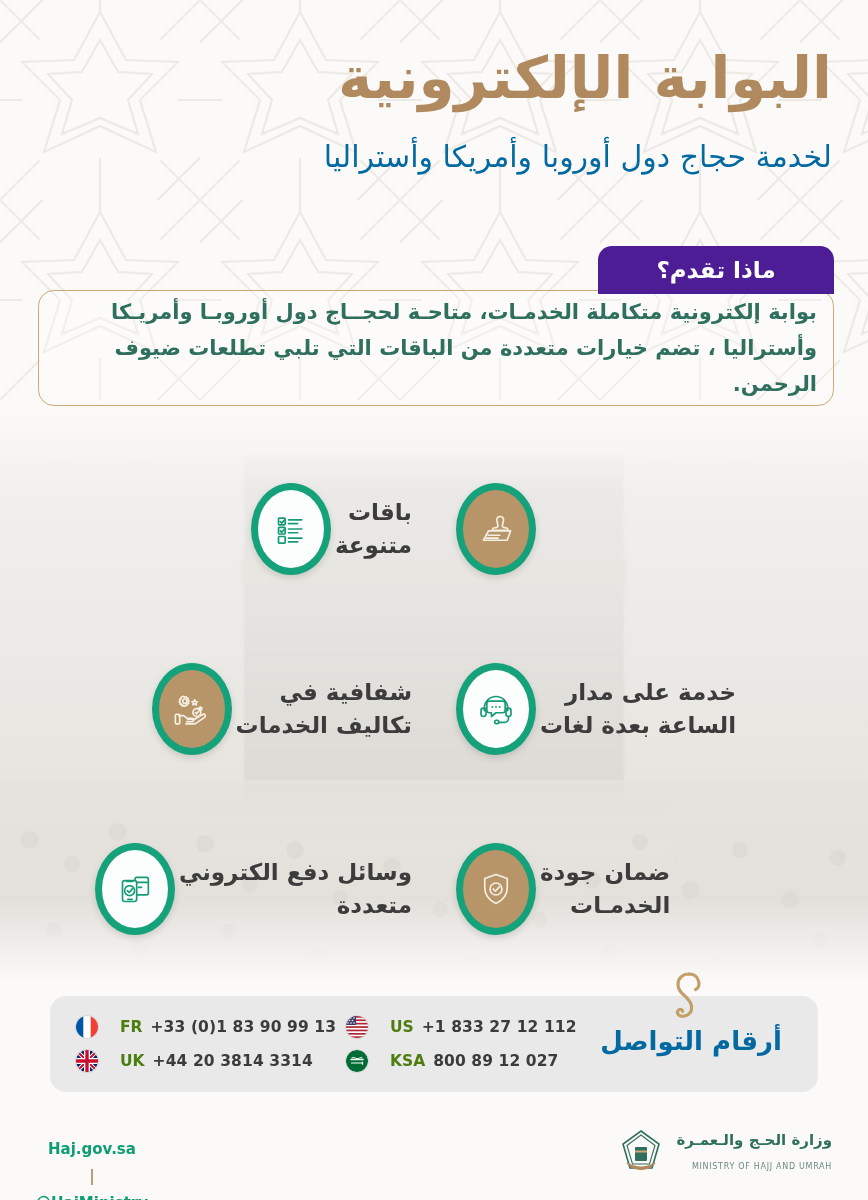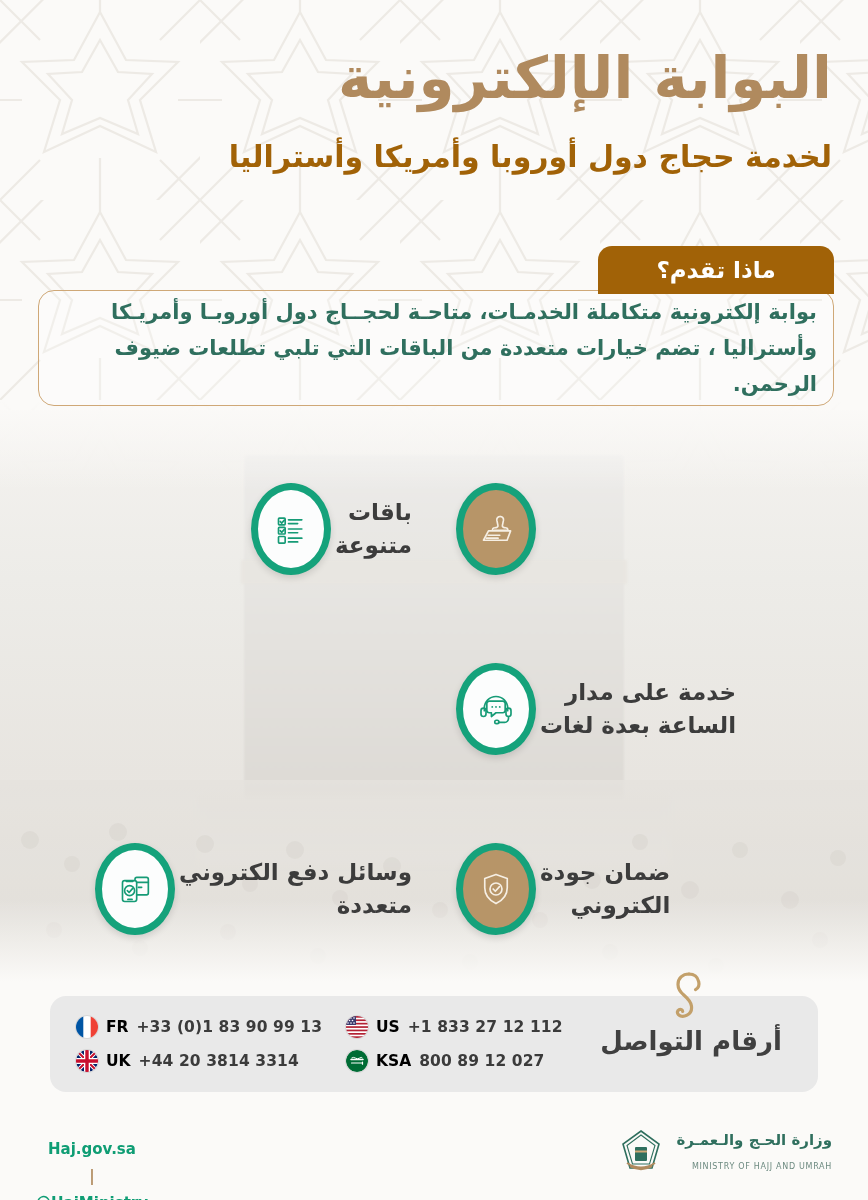--- a/index.html
+++ b/index.html
@@ -71,30 +71,30 @@
     padding-right:36px;
     text-align:right;
   }
   .title-main {
     position:absolute; right:36px; top:48px;
     font-size:58px; font-weight:bold; letter-spacing:-1px;
     color:#b08a5e; line-height:1.05; white-space:nowrap;
   }
   .title-sub {
     position:absolute; right:36px; top:140px;
-    font-size:30px; font-weight:bold;
-    color:#a16207; line-height:1.15; white-space:nowrap;
+    font-size:30px; font-weight:normal;
+    color:#0369a1; line-height:1.15; white-space:nowrap;
   }
 
   
   .offer-wrap { position:absolute; left:38px; top:246px; width:796px; }
   .offer-badge {
     position:absolute; right:0; top:0;
     width:236px; height:48px;
-    background:#a16207;
+    background:#4c1d95;
     border-radius:14px 14px 0 0;
     display:flex; align-items:center; justify-content:center;
     color:#ffffff; font-size:23px; font-weight:bold;
     z-index:2;
   }
   .offer-box {
     position:absolute; left:0; top:44px; width:796px; height:116px;
     border:1.6px solid #cfa877;
     border-radius:16px;
     background:rgba(255,255,255,.25);
@@ -165,31 +165,31 @@
     width:50%; height:34px;
     display:flex; align-items:center; gap:8px;
     direction:ltr;
   }
   .flag {
     width:22px; height:22px; border-radius:50%;
     overflow:hidden; flex:0 0 22px;
     box-shadow:0 0 0 1px rgba(0,0,0,.08);
     position:relative;
   }
-  .cc { color:#000000; font-size:15.5px; font-weight:bold; }
+  .cc { color:#4d7c0f; font-size:15.5px; font-weight:bold;margin-left:14px; }
   .pn { color:#3b3b3b; font-size:15.5px; font-weight:bold; letter-spacing:.1px; }
 
   .contact-title-wrap {
     position:absolute; right:22px; top:-28px;
     width:210px; height:120px;
     text-align:center;
   }
   .phone-icon { display:block; margin:0 auto; }
   .contact-title {
-    font-size:26px; font-weight:bold; color:#404040;
+    font-size:26px; font-weight:bold; color:#0369a1;
     margin-top:-4px;
   }
 
   
   .footer { position:absolute; left:0; top:1108px; width:868px; height:92px; }
   .foot-links {
     position:absolute; left:36px; top:32px;
     font-size:15px; font-weight:bold; color:#0f9d74;
     direction:ltr; display:flex; align-items:center; gap:9px;flex-direction:column;
   }
@@ -341,28 +341,48 @@
             <path d="M39 33v2.5a4.5 4.5 0 0 1-4.5 4.5H27"></path>
             <rect x="22.5" y="37.5" width="5" height="4" rx="2"></rect>
             <path d="M16 14.5h16a3 3 0 0 1 3 3v8a3 3 0 0 1-3 3H24l-5.5 4.5V28.5H16a3 3 0 0 1-3-3v-8a3 3 0 0 1 3-3z"></path>
             <circle cx="19.5" cy="21.5" r="1.1" fill="#169b76" stroke="none"></circle>
             <circle cx="24" cy="21.5" r="1.1" fill="#169b76" stroke="none"></circle>
             <circle cx="28.5" cy="21.5" r="1.1" fill="#169b76" stroke="none"></circle>
           </svg>
         </div>
       </div>
 
+      <div class="fcell">
+        <div class="flabel">
+          <span class="ln">شفافية في</span>
+          <span class="ln">تكاليف الخدمات</span>
+        </div>
+        <div class="ficon tan">
+          <div class="ring"></div>
+          <svg width="42" height="42" viewBox="0 0 48 48" fill="none" stroke="#f6efe4" stroke-width="1.9" stroke-linecap="round" stroke-linejoin="round">
+            <path d="M14.5 9.5l1.3 1.1 1.6-.6.6 1.7 1.7.2-.3 1.7 1.3 1.1-1.1 1.3.6 1.6-1.7.6-.2 1.7-1.7-.3-1.1 1.3-1.3-1.1-1.6.6-.6-1.7-1.7-.2.3-1.7-1.3-1.1 1.1-1.3-.6-1.6 1.7-.6.2-1.7z"></path>
+            <circle cx="15.8" cy="15" r="2.4"></circle>
+            <path d="M27 13.5l.9 1.9 2.1.3-1.5 1.5.4 2.1-1.9-1-1.9 1 .4-2.1-1.5-1.5 2.1-.3z"></path>
+            <path d="M33.5 21.5l.6 1.3 1.4.2-1 1 .2 1.4-1.2-.7-1.2.7.2-1.4-1-1 1.4-.2z"></path>
+            <path d="M9 31.5h5.5l4 3.2h5.3c1.3 0 2.1.8 2.1 1.9s-.8 1.9-2.1 1.9h-6"></path>
+            <path d="M19 35.5h8.5l8.5-5.3c1.2-.7 2.5-.3 3 .7.5 1 .1 2.2-1 2.9L27.5 41H17"></path>
+            <rect x="5" y="30" width="5" height="11" rx="1.4"></rect>
+            <circle cx="29.5" cy="28" r="4.5"></circle>
+            <path d="M27.7 28l1.4 1.5 2.4-2.8"></path>
+          </svg>
+        </div>
+      </div>
     </div>
 
     <div class="frow r3">
 
       <div class="fcell left">
         <div class="flabel">
           <span class="ln">ضمان جودة</span>
-          <span class="ln">الكتروني</span>
+          <span class="ln">الخدمـات</span>
         </div>
         <div class="ficon tan">
           <div class="ring"></div>
           <svg width="40" height="40" viewBox="0 0 48 48" fill="none" stroke="#f6efe4" stroke-width="2" stroke-linecap="round" stroke-linejoin="round">
             <path d="M24 6.5l13.5 5v11c0 8.4-5.6 15.2-13.5 19-7.9-3.8-13.5-10.6-13.5-19v-11z"></path>
             <circle cx="24" cy="24" r="7.2"></circle>
             <path d="M20.6 24l2.6 2.7 5-5.6"></path>
           </svg>
         </div>
       </div>

